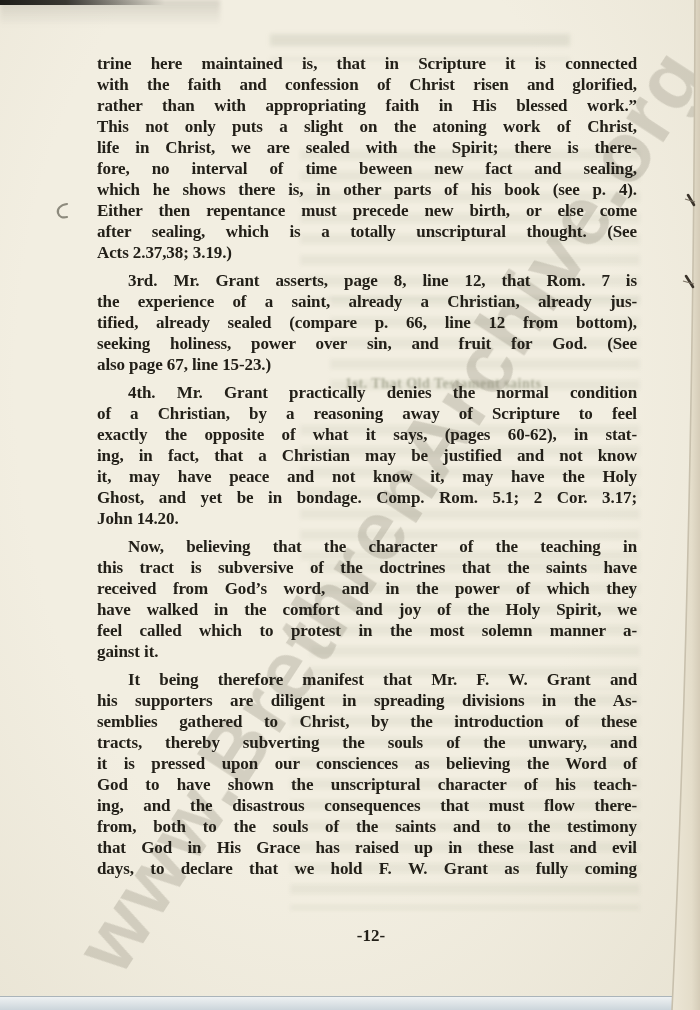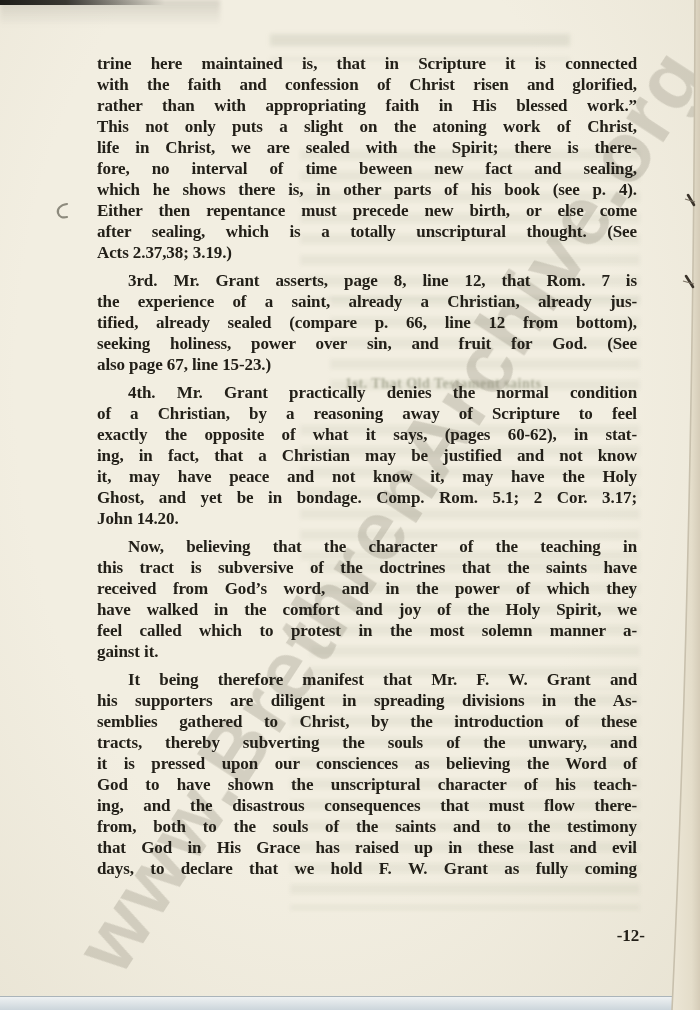--- a/index.html
+++ b/index.html
@@ -52,21 +52,21 @@
   .textcol{
     position:absolute;left:97px;top:53px;width:548px;
     color:var(--ink,#232019);
     font-size:17px;font-weight:700;letter-spacing:-0.1px;
   }
   .para{margin:0 8px 7px 0;}
   .ln{line-height:21px;text-align:justify;text-align-last:justify;text-justify:inter-word;white-space:normal;}
   .ln.l{text-align-last:left;}
   .ln.ind{text-indent:31px;}
   .pagenum{
-    position:absolute;left:97px;top:926px;width:548px;text-align:right;
+    position:absolute;left:97px;top:926px;width:548px;text-align:center;
     color:var(--ink,#232019);font-size:17px;font-weight:700;
   }
   .penmark{position:absolute;left:55px;top:201px;pointer-events:none;}
   .foldsvg{position:absolute;left:0;top:0;pointer-events:none;}
 </style>
 </head>
 <body>
 
 <div class="scan">
 

